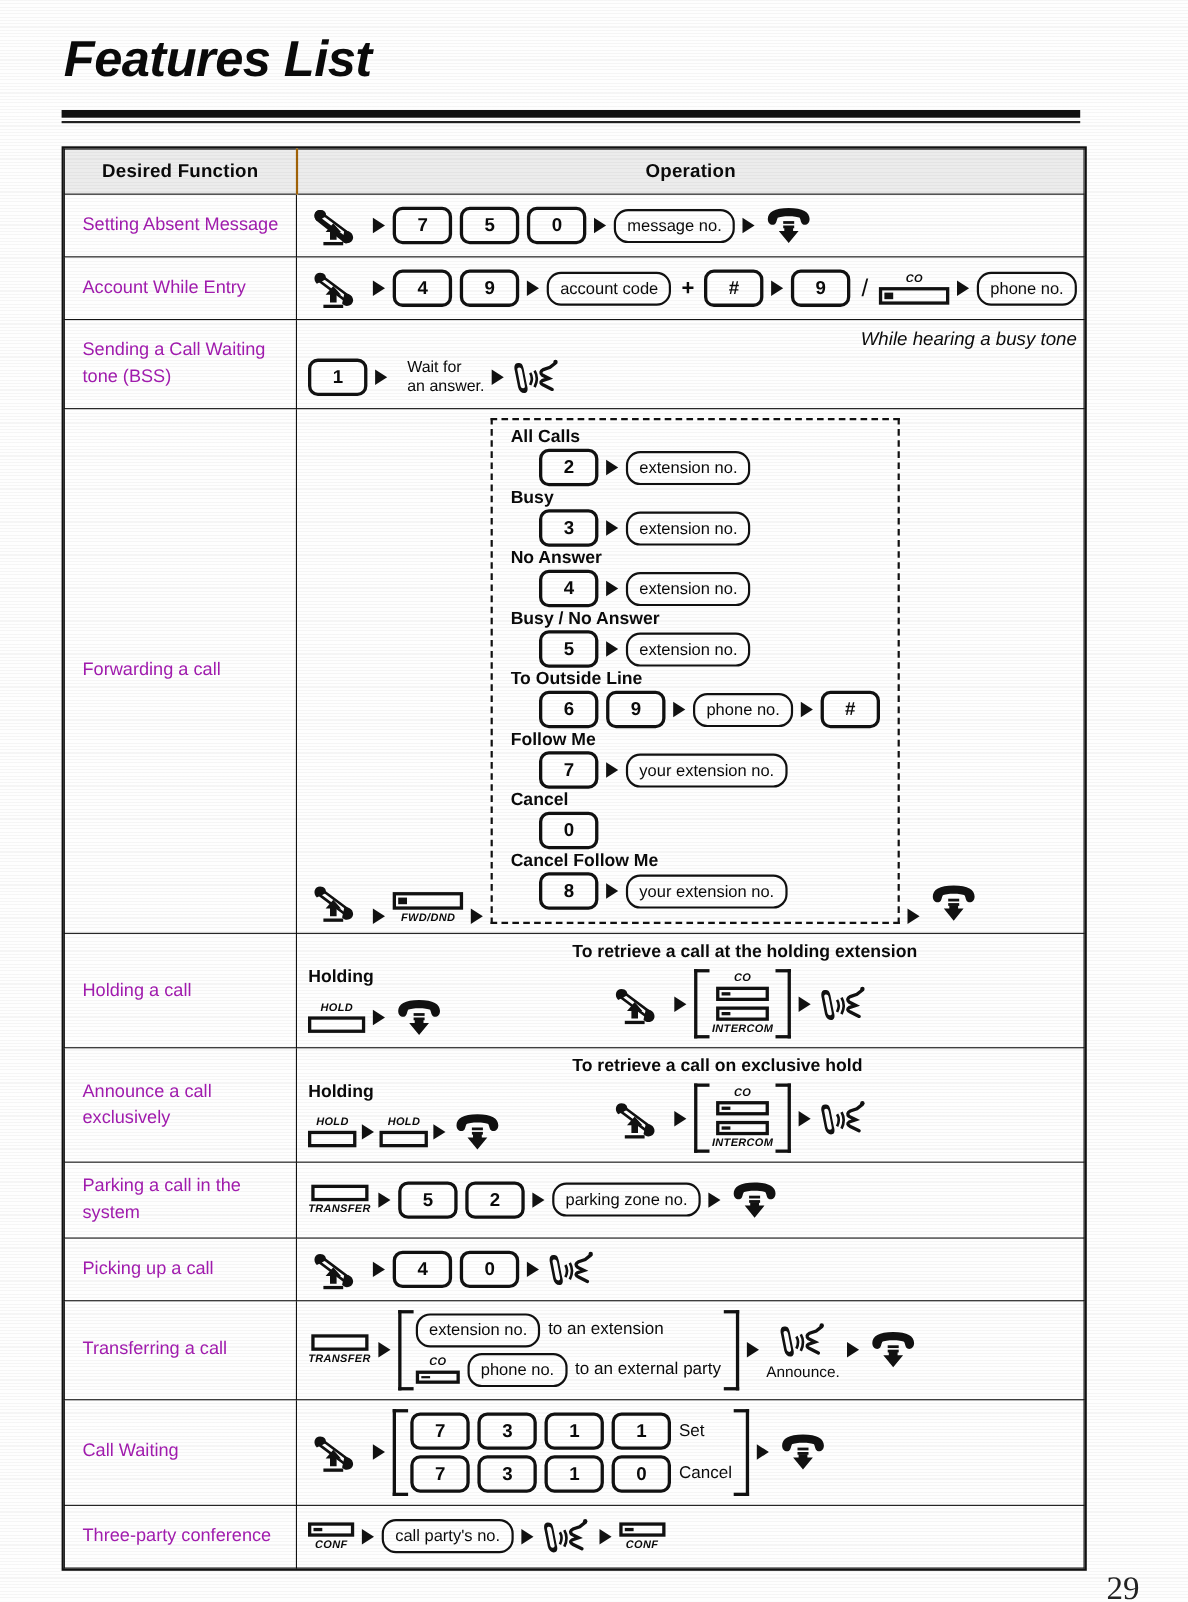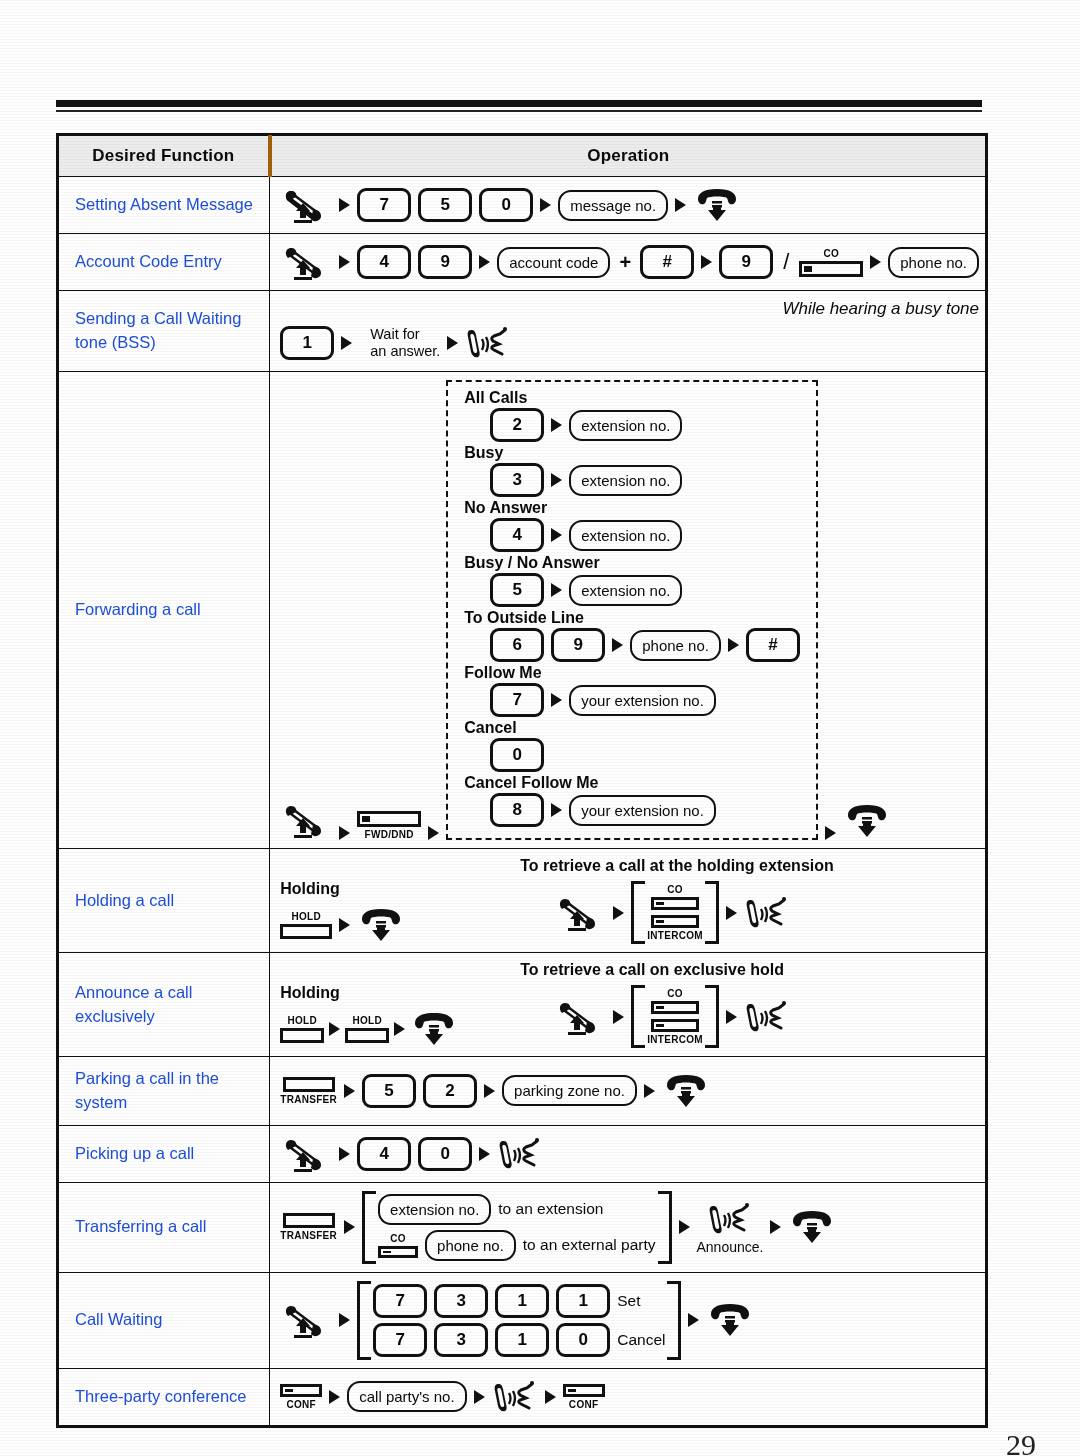--- a/index.html
+++ b/index.html
@@ -22,24 +22,24 @@
 
   
   .tbl{position:absolute;left:56px;top:133px;width:928px;border:2px solid #111;border-collapse:collapse;}
   .tbl table{border-collapse:collapse;width:100%;}
   .tbl td,.tbl th{border:1px solid #111;vertical-align:middle;}
   .col-fn{width:238px;}
   thead th{
     background:#ececec;height:38px;font-size:17px;font-weight:bold;
     letter-spacing:.2px;
   }
-  thead th.fn{border-right:4px solid #a16207;}
+  thead th.fn{border-right:2px solid #a16207;}
   .fncell{
     padding:10px 0 10px 16px;font-size:16.5px;line-height:1.45;
-    border-right:2px solid #111;color:#1d4ed8;
+    border-right:2px solid #111;color:#a21caf;
   }
   .opcell{padding:8px 6px 8px 10px;position:relative;}
 
   
   .flow{display:flex;align-items:center;gap:7px;flex-wrap:nowrap;}
   .arrow{
     width:0;height:0;border-left:11px solid #111;
     border-top:7px solid transparent;border-bottom:7px solid transparent;
     flex:none;
   }
@@ -62,21 +62,21 @@
   .plainlabel{font-size:15.5px;white-space:nowrap;}
   .bold-head{font-size:16px;font-weight:bold;margin-bottom:1px;}
   .ital-head{font-size:17px;font-style:italic;margin-bottom:4px;text-align:right;}
 
   
   .ico{flex:none;display:inline-block;}
   .ico svg{display:block;}
 
   
   .fbtn{display:inline-flex;flex-direction:column;align-items:center;flex:none;}
-  .fbtn .cap{font-size:10px;font-weight:bold;letter-spacing:.3px;line-height:1.1;}
+  .fbtn .cap{font-size:10px;font-weight:bold;font-style:italic;letter-spacing:.3px;line-height:1.1;}
   .fbtn .bar{
     width:52px;height:15px;border:3px solid #111;background:#fff;box-sizing:border-box;
   }
   .fbtn .bar.led{
     position:relative;width:64px;height:16px;
   }
   .fbtn .bar.led::before{
     content:"";position:absolute;left:2px;top:2px;width:8px;bottom:2px;background:#111;
   }
   .fbtn.capbelow .cap{margin-top:2px;}
@@ -114,20 +114,21 @@
     font-family:"Liberation Serif","DejaVu Serif",serif;
   }
   .scan-noise{position:absolute;inset:0;pointer-events:none;opacity:.035;
     background:repeating-linear-gradient(0deg,#000 0,#000 1px,transparent 1px,transparent 3px);}
 </style>
 </head>
 <body>
 
 <div class="page">
 
+  <div class="title">Features List</div>
   <div class="rule-thick"></div>
   <div class="rule-thin"></div>
 
   <div class="tbl">
   <table>
     <colgroup>
           <col class="col-fn">
           <col>
         </colgroup>
     <thead>
@@ -169,21 +170,21 @@
                   <rect x="19" y="19" width="10" height="2.5"></rect>
                   <path d="M24 35 l-9-11 l5 0 l0-3 l8 0 l0 3 l5 0 z"></path>
                 </g>
               </svg>
             </span>
           </div>
         </td>
       </tr>
 
       <tr>
-        <td class="fncell">Account Code Entry</td>
+        <td class="fncell">Account While Entry</td>
         <td class="opcell">
           <div class="flow">
             <span class="ico">
               <svg width="52" height="40" viewBox="0 0 52 40">
                 <g fill="#111">
                   <path d="M14 10 L38 28 L35 32 L11 14 Z" fill="#fff" stroke="#111" stroke-width="2.4"></path>
                   <path d="M8 16 C4 12 6 6 11 6 C15 6 17 9 16 12 Z"></path>
                   <path d="M33 25 C37 24 41 27 41 31 C41 36 34 38 31 34 Z"></path>
                   <path d="M16 26 l7-8 l7 8 l-4 0 l0 7 l-6 0 l0-7 z"></path>
                   <rect x="14" y="35" width="18" height="3"></rect>

